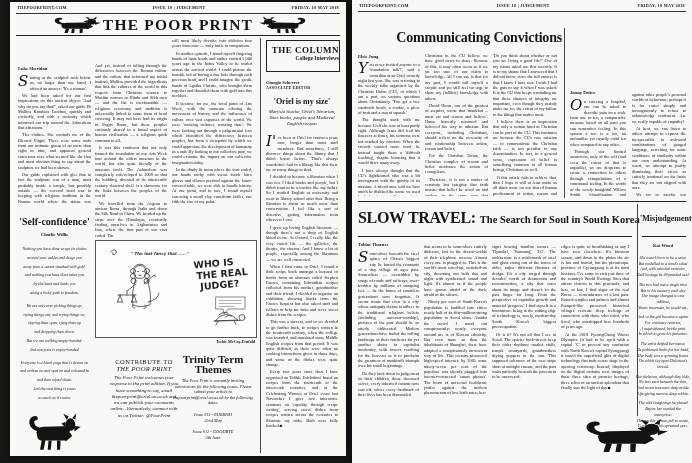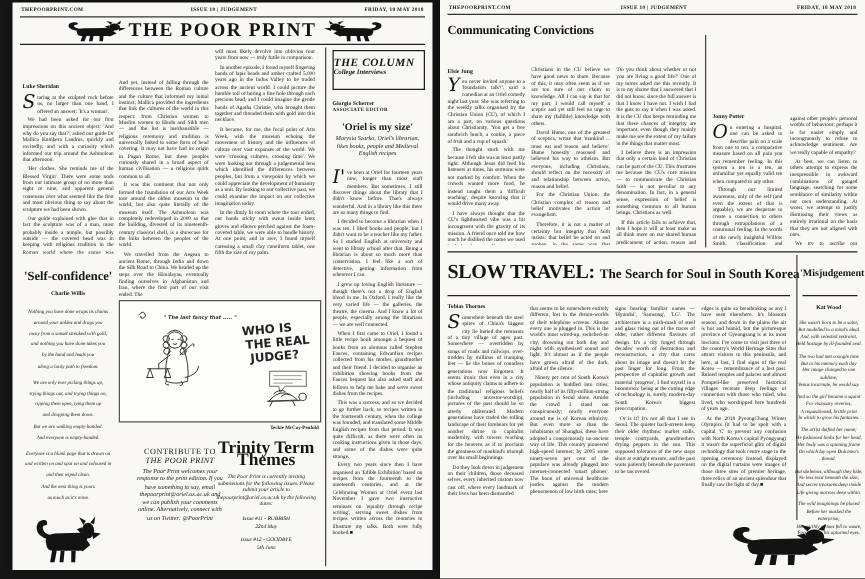--- a/index.html
+++ b/index.html
@@ -33,31 +33,31 @@
   .dc p:first-child::first-letter{float:left;font-family:"DejaVu Serif",serif;font-style:italic;
      font-size:15px;line-height:11px;padding:1px 1.5px 0 0;}
   
   .poem{text-align:center;font-style:italic;font-size:4px;}
   .poem .pl{line-height:8.8px;}
   .poem .pl:empty{height:4px;}
   .poem2 .pl{line-height:5.7px;}
   .poem2 .pl:empty{height:4px;}
   .center{text-align:center;}
   
-  .colbox{border:0.8px solid #222;text-align:left;font-style:italic;}
+  .colbox{border:0.8px solid #222;text-align:right;}
   .colbox .k1{font-size:9px;font-weight:bold;letter-spacing:.5px;margin-top:4px;}
   .colbox .k2{font-size:5.5px;font-weight:bold;}
   .cartoon{border:0.7px solid #555;background:#fdfdfb;}
   .caption{font-size:4px;font-weight:bold;text-align:right;}
   .contrib{text-align:center;}
   .contrib .h1{font-size:6.5px;letter-spacing:.5px;}
   .contrib .h2{font-size:6.5px;font-style:italic;letter-spacing:.3px;margin-bottom:3px;}
   .contrib .bd{font-style:italic;font-size:4.9px;line-height:6.3px;}
   .trinity{text-align:center;}
-  .trinity .h{font-size:14px;font-weight:bold;line-height:10px;margin-bottom:4px;}
+  .trinity .h{font-size:11px;font-weight:bold;line-height:10px;margin-bottom:4px;}
   .trinity .bd{font-style:italic;font-size:4.4px;line-height:5.6px;margin-bottom:5px;}
   .trinity .iss{font-style:italic;font-size:4.4px;line-height:5.6px;margin-top:6px;}
   .deck{font-style:italic;font-size:4.9px;line-height:5.8px;text-align:center;}
   .handtext{font-family:"DejaVu Sans",sans-serif;font-weight:bold;}
 </style>
 </head>
 <body>
 
 <svg width="0" height="0" style="position:absolute" aria-hidden="true">
   <symbol id="lion" viewBox="0 0 130 70">
@@ -222,21 +222,21 @@
   </div>
 
   <div class="page page-right">
     <div class="meta">
       <span>THEPOORPRINT.COM</span>
       <span>ISSUE 10 | JUDGEMENT</span>
       <span>FRIDAY, 18 MAY 2018</span>
     </div>
     <div class="hrule thin" style="top:11px;left:6px;right:6px;"></div>
 
-    <div class="abs headline" style="left:6px;top:19px;width:204px;font-size:10px;letter-spacing:-0.2px;">Communicating Convictions</div>
+    <div class="abs headline" style="left:6px;top:30px;width:204px;font-size:14px;letter-spacing:-0.2px;text-align:right;">Communicating Convictions</div>
     <div class="abs byline" style="left:6px;top:54px;">Elsie Jung</div>
     <div class="abs col dc" style="left:6px;top:62px;width:62px;height:134px;">
         <p>You never invited anyone to a 'foundation talk'!', said a comedian at an Oriel comedy night last year. She was referring to the weekly talks organised by the Christian Union (CU), of which I am a part, on various questions about Christianity. 'You get a free sandwich lunch, a cookie, a piece of fruit and a cup of squash.'</p>
         <p>The thought stuck with me because I felt she was at least partly right. Although Jesus did feed his listeners at times, his sermons were not marked by comfort. When the crowds wanted more food, he instead taught them a 'difficult teaching', despite knowing that it would drive many away.</p>
         <p>I have always thought that the CU's lighthearted vibe was a bit incongruent with the gravity of its mission. A friend once told me how much he disliked the name we used back then for our college meetings: 'the mildly interesting scripture hour', or 'MISH'.</p>
       </div>
     <div class="abs col" style="left:73px;top:53px;width:63px;height:143px;">
         <p>Christians in the CU believe we have good news to share. Because of this, it may often seem as if we are too sure of our claim to knowledge. All I can say is that for my part, I would call myself a sceptic and yet still feel no urge to share my (fallible) knowledge with others.</p>
         <p>David Hume, one of the greatest of sceptics, wrote that 'mankind ... must eat and reason and believe'. Hume honestly reasoned and believed his way to atheism. But everyone, including Christians, should reflect on the necessity of and relationship between action, reason and belief.</p>
         <p>For the Christian Union, the Christian complex of reason and belief motivates the action of evangelism.</p>

